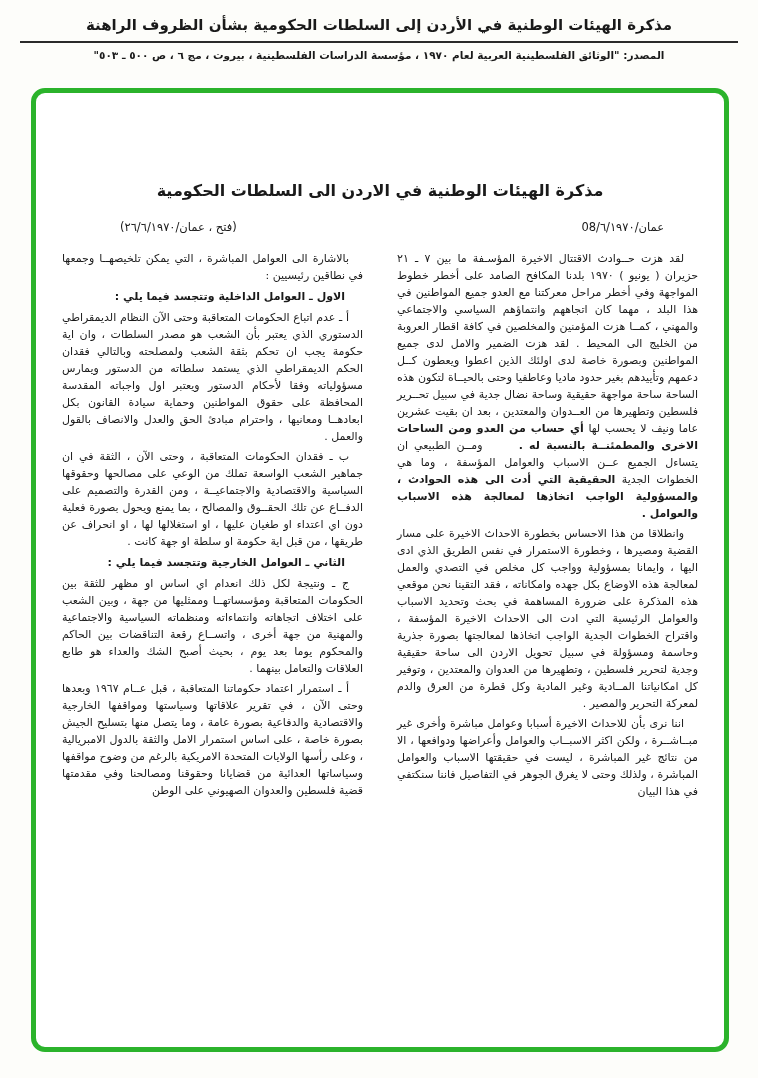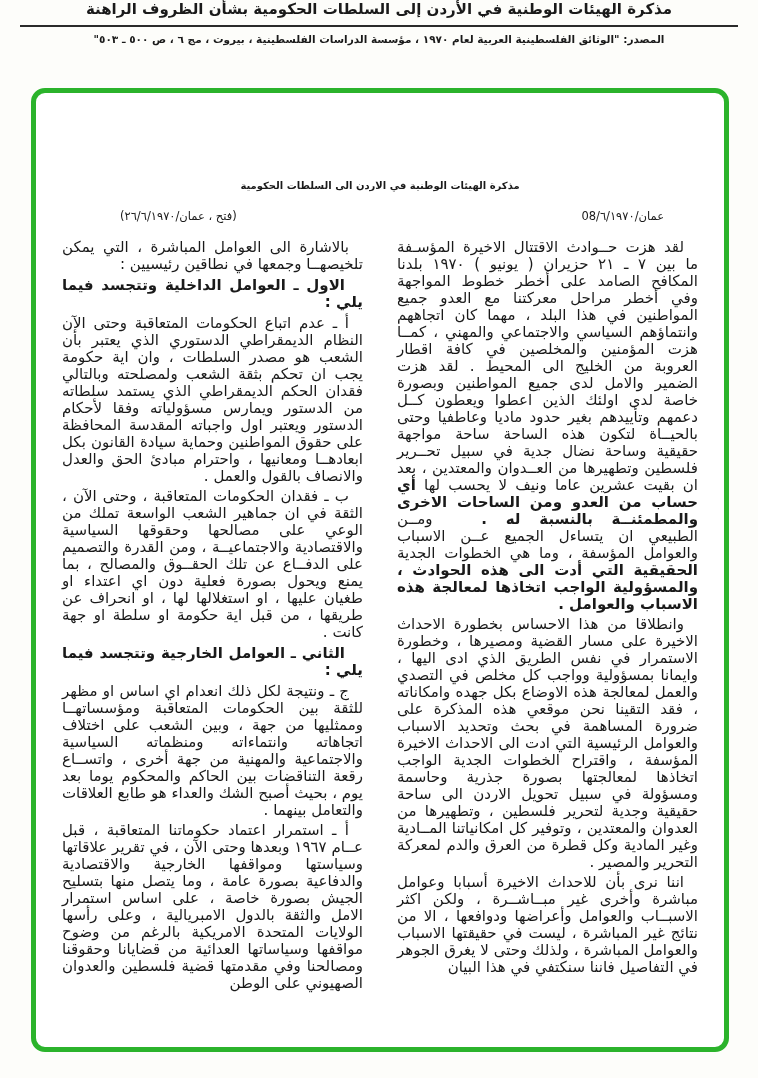--- a/index.html
+++ b/index.html
@@ -5,60 +5,60 @@
   html, body { margin: 0; padding: 0; background: #ffffff; }
   body {
     width: 758px; height: 1078px;
     font-family: "DejaVu Sans", sans-serif;
     direction: rtl;
     color: #1a1a1a;
   }
   .page { position: relative; width: 758px; height: 1078px; background: #fdfdfa; overflow: hidden; }
 
   
-  .header { text-align: center; }
+  .header { text-align: center; padding-top: 16px; }
   .header-title { font-weight: bold; font-size: 15px; letter-spacing: 0; }
   .header-rule { border: 0; border-top: 2px solid #2a2a2a; margin: 7px 20px 6px 20px; }
   .header-source { font-weight: bold; font-size: 10.5px; }
 
   
   .doc-frame {
     position: absolute;
     left: 31px; right: 29px; top: 88px; bottom: 26px;
     border: 5px solid #2bb32b;
     border-radius: 14px;
     background: #ffffff;
     overflow: hidden;
   }
   .doc-inner { padding: 0 26px; height: 100%; box-sizing: border-box; }
 
   .doc-title {
     width: fit-content;
     margin: 84px auto 0 auto;
     text-align: right;
     font-weight: bold;
-    font-size: 10px;
+    font-size: 16px;
     line-height: 1.8;
   }
 
   .date-row {
     display: flex;
     justify-content: space-between;
     margin: 14px 34px 0 58px;
     font-size: 11.5px;
   }
 
   .columns {
     display: flex;
     gap: 34px;
     margin: 16px 0 0 0;
   }
   .column {
     flex: 1 1 0;
-    font-size: 15px;
+    font-size: 11px;
     line-height: 17px;
     text-align: justify;
   }
   .para { margin: 0 0 3px 0; text-indent: 14px; }
   .para.heading { font-weight: bold; margin: 4px 0 4px 0; text-indent: 18px; }
   .bold { font-weight: bold; margin-left: 30px; }
 </style>
 </head>
 <body>
 

